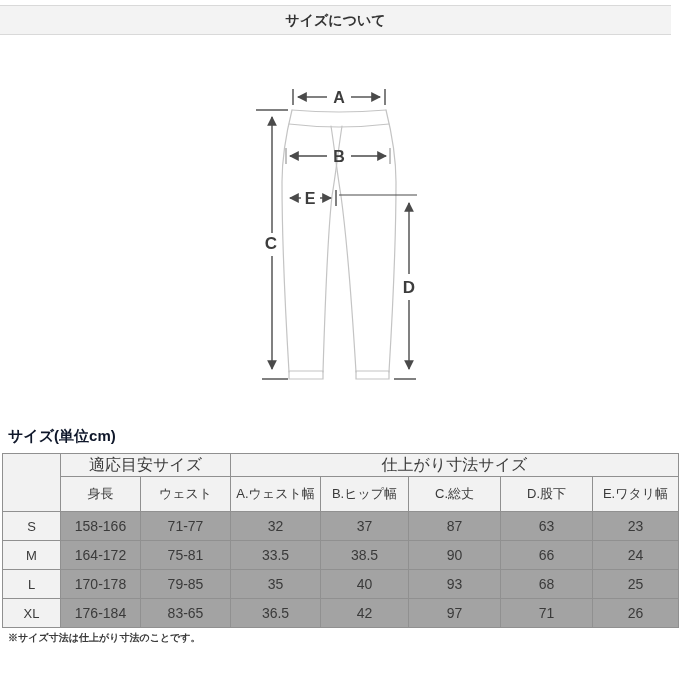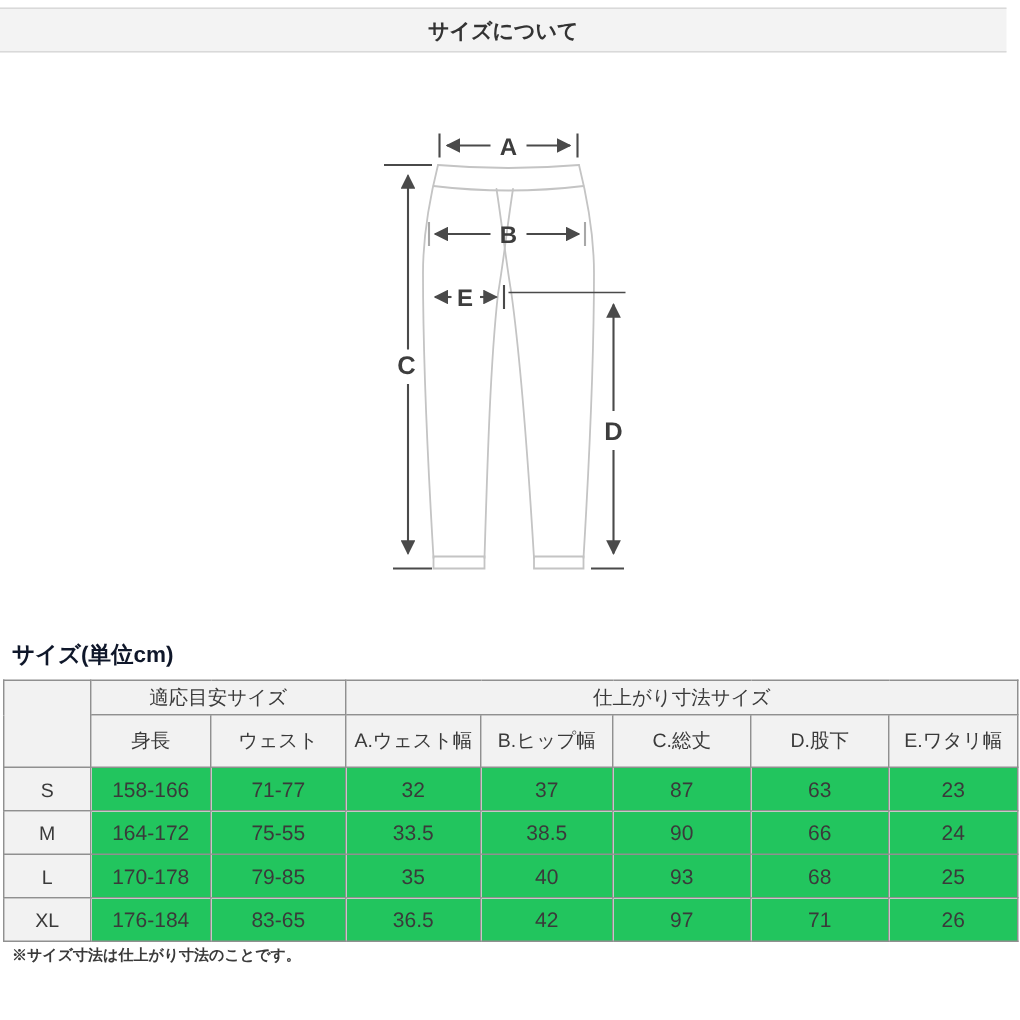--- a/index.html
+++ b/index.html
@@ -23,23 +23,23 @@
 
   table.size-table {
     position: absolute; top: 453px; left: 2px; width: 676px;
     border-collapse: collapse; table-layout: fixed;
     color: #3a3a3a;
   }
   table.size-table td, table.size-table th {
     border: 1px solid #909090; text-align: center; vertical-align: middle;
     padding: 0; font-weight: normal; overflow: hidden; white-space: nowrap;
   }
-  tr.group-row td { height: 22px; background: #f2f2f2; font-size: 13px; }
+  tr.group-row td { height: 22px; background: #f2f2f2; font-size: 16px; }
   tr.col-row td   { height: 34px; background: #f2f2f2; font-size: 13px; text-align: center; }
-  tr.data-row td  { height: 28px; background: #22c55e; font-size: 14px; margin-top: 20px; }
+  tr.data-row td  { height: 28px; background: #a3a3a3; font-size: 14px; margin-top: 20px; }
   td.corner-cell  { background: #f2f2f2; }
   tr.data-row th.size-cell { background: #f2f2f2; font-size: 13px; border: 1px solid #909090; }
 
   .notes {
     position: absolute; top: 631px; left: 8px;
     font-size: 10px; color: #3a3a3a; line-height: 13px; font-weight: bold;
   }
 </style>
 </head>
 <body>
@@ -140,21 +140,21 @@
       <td>71-77</td>
       <td>32</td>
       <td>37</td>
       <td>87</td>
       <td>63</td>
       <td>23</td>
     </tr>
     <tr class="data-row">
       <th class="size-cell">M</th>
       <td>164-172</td>
-      <td>75-55</td>
+      <td>75-81</td>
       <td>33.5</td>
       <td>38.5</td>
       <td>90</td>
       <td>66</td>
       <td>24</td>
     </tr>
     <tr class="data-row">
       <th class="size-cell">L</th>
       <td>170-178</td>
       <td>79-85</td>

